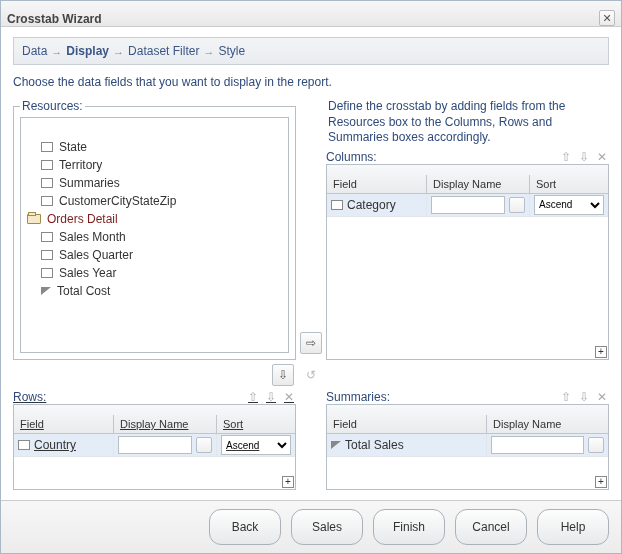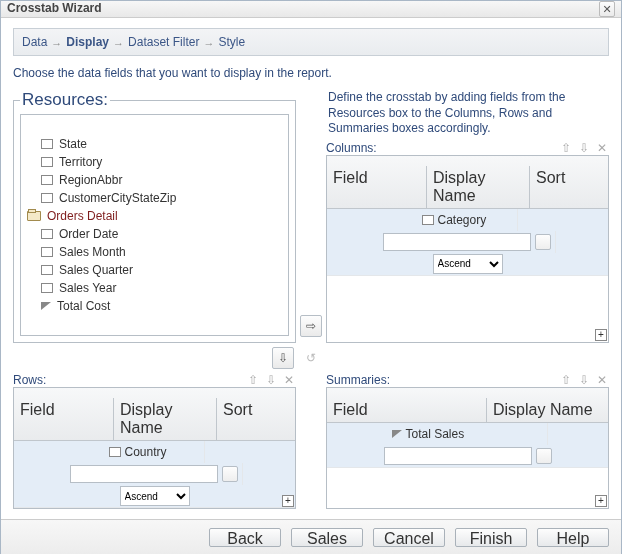--- a/index.html
+++ b/index.html
@@ -16,21 +16,21 @@
     border: 1px solid #a9b7c6;
     background: #fff;
     display: flex;
     flex-direction: column;
   }
   .titlebar {
     height: 26px;
     background: linear-gradient(#f7f7f7, #e8e8e8);
     border-bottom: 1px solid #ccc;
     display: flex;
-    align-items: flex-start;
+    align-items: flex-end;
     justify-content: space-between;
     padding: 0 6px;
   }
   .titlebar .title {
     font-weight: bold;
     color: #444;
   }
   .titlebar .close-btn {
     width: 16px; height: 16px;
     border: 1px solid #bbb;
@@ -77,21 +77,21 @@
   }
   fieldset {
     border: 1px solid #b6bec6;
     margin: 0;
     padding: 4px 6px 6px 6px;
     position: relative;
   }
   legend {
     color: #2f4a7a;
     padding: 0 2px;
-    font-size: 17px;
+    font-size: 12px;
   }
   .resources-box {
     grid-column: 1; grid-row: 1 / span 1;
     display: flex; flex-direction: column;
   }
   .resources-list {
     flex: 1;
     border: 1px solid #b6bec6;
     background: #fff;
     overflow-y: scroll;
@@ -162,31 +162,30 @@
     background: #fff;
     display: flex; flex-direction: column;
     flex: 1;
     position: relative;
   }
   .mini-table .thead {
     display: flex; background: linear-gradient(#f7f8f9,#e9ebed);
     border-bottom: 1px solid #c0c6cc;
   }
   .th {
-    padding: 3px 6px; font-size: 16px; color: #333;
+    padding: 3px 6px; font-size: 11px; color: #333;
     border-right: 1px solid #c0c6cc;
     margin-top: 10px;
   }
   .th:last-child { border-right: none; }
   .mini-table .trow {
     display: flex;
     border-bottom: 1px solid #e4e7ea;
     align-items: center;
     background: #fff;
-    flex-direction: column;
   }
   .mini-table .trow.selected { background: #e4edf7; }
   .td {
     padding: 2px 4px; font-size: 12px;
     border-right: 1px solid #e4e7ea;
     display: flex; align-items: center; gap: 4px;
     height: 22px;
   }
   .td:last-child { border-right: none; }
   .td input[type=text] {
@@ -219,36 +218,36 @@
     color: #555;
     cursor: pointer;
   }
   .arrow-col-right { grid-column: 2; grid-row: 1; align-self: end; justify-self: center; margin-bottom: 6px;}
   .arrow-row {
     grid-column: 1; grid-row: 2;
     display: flex; justify-content: flex-end; align-items: center;
     gap: 4px; padding-right: 2px;
   }
   .undo-icon { grid-column: 2; grid-row: 2; display:flex; align-items:center; justify-content:center; color:#bbb;}
-  .rows-box { grid-column: 1; grid-row: 3; display:flex; flex-direction:column;}
+  .rows-box { grid-column: 1; grid-row: 3; display:flex; flex-direction:column;text-decoration:underline;}
   .sum-box  { grid-column: 3; grid-row: 3; display:flex; flex-direction:column;}
   .cols-box { display:flex; flex-direction:column; flex:1;}
   .footer {
     border-top: 1px solid #ccc;
     background: linear-gradient(#f7f7f7,#ececec);
     padding: 8px 12px;
     display: flex; justify-content: flex-end; gap: 10px;
   }
   .footer button {
-    min-width: 72px; height: 19px;
+    min-width: 72px; height: 36px;
     border: 1px solid #a9b1b9;
     background: linear-gradient(#fdfdfd,#e7e9eb);
-    border-radius: 2px;
+    border-radius: 12px;
     color: #333;
-    font-size: 16px;
+    font-size: 12px;
     cursor: pointer;
   }
   ::-webkit-scrollbar { width: 16px; }
   ::-webkit-scrollbar-track { background: #f0f0f0; border-left:1px solid #ddd;}
   ::-webkit-scrollbar-thumb { background: #c8cdd2; border: 1px solid #a9b1b9;}
 </style>
 </head>
 <body>
 
 <div class="window">
@@ -280,33 +279,29 @@
           <div class="tree-item">
               <span class="icon-box"></span>
               <span>State</span>
             </div>
           <div class="tree-item">
               <span class="icon-box"></span>
               <span>Territory</span>
             </div>
           <div class="tree-item">
               <span class="icon-box"></span>
-              <span>RegionAbbr</span>
+              <span>Summaries</span>
             </div>
           <div class="tree-item">
               <span class="icon-box"></span>
               <span>CustomerCityStateZip</span>
             </div>
           <div class="tree-folder">
               <span class="icon-folder"></span>
               <span>Orders Detail</span>
-            </div>
-          <div class="tree-item">
-              <span class="icon-box"></span>
-              <span>Order Date</span>
             </div>
           <div class="tree-item">
               <span class="icon-box"></span>
               <span>Sales Month</span>
             </div>
           <div class="tree-item">
               <span class="icon-box"></span>
               <span>Sales Quarter</span>
             </div>
           <div class="tree-item">
@@ -426,17 +421,17 @@
           <div class="corner-plus">+</div>
         </div>
       </div>
 
     </div>
   </div>
 
   <div class="footer">
     <button>Back</button>
     <button>Sales</button>
+    <button>Finish</button>
     <button>Cancel</button>
-    <button>Finish</button>
     <button>Help</button>
   </div>
 </div>
 
 </body></html>

